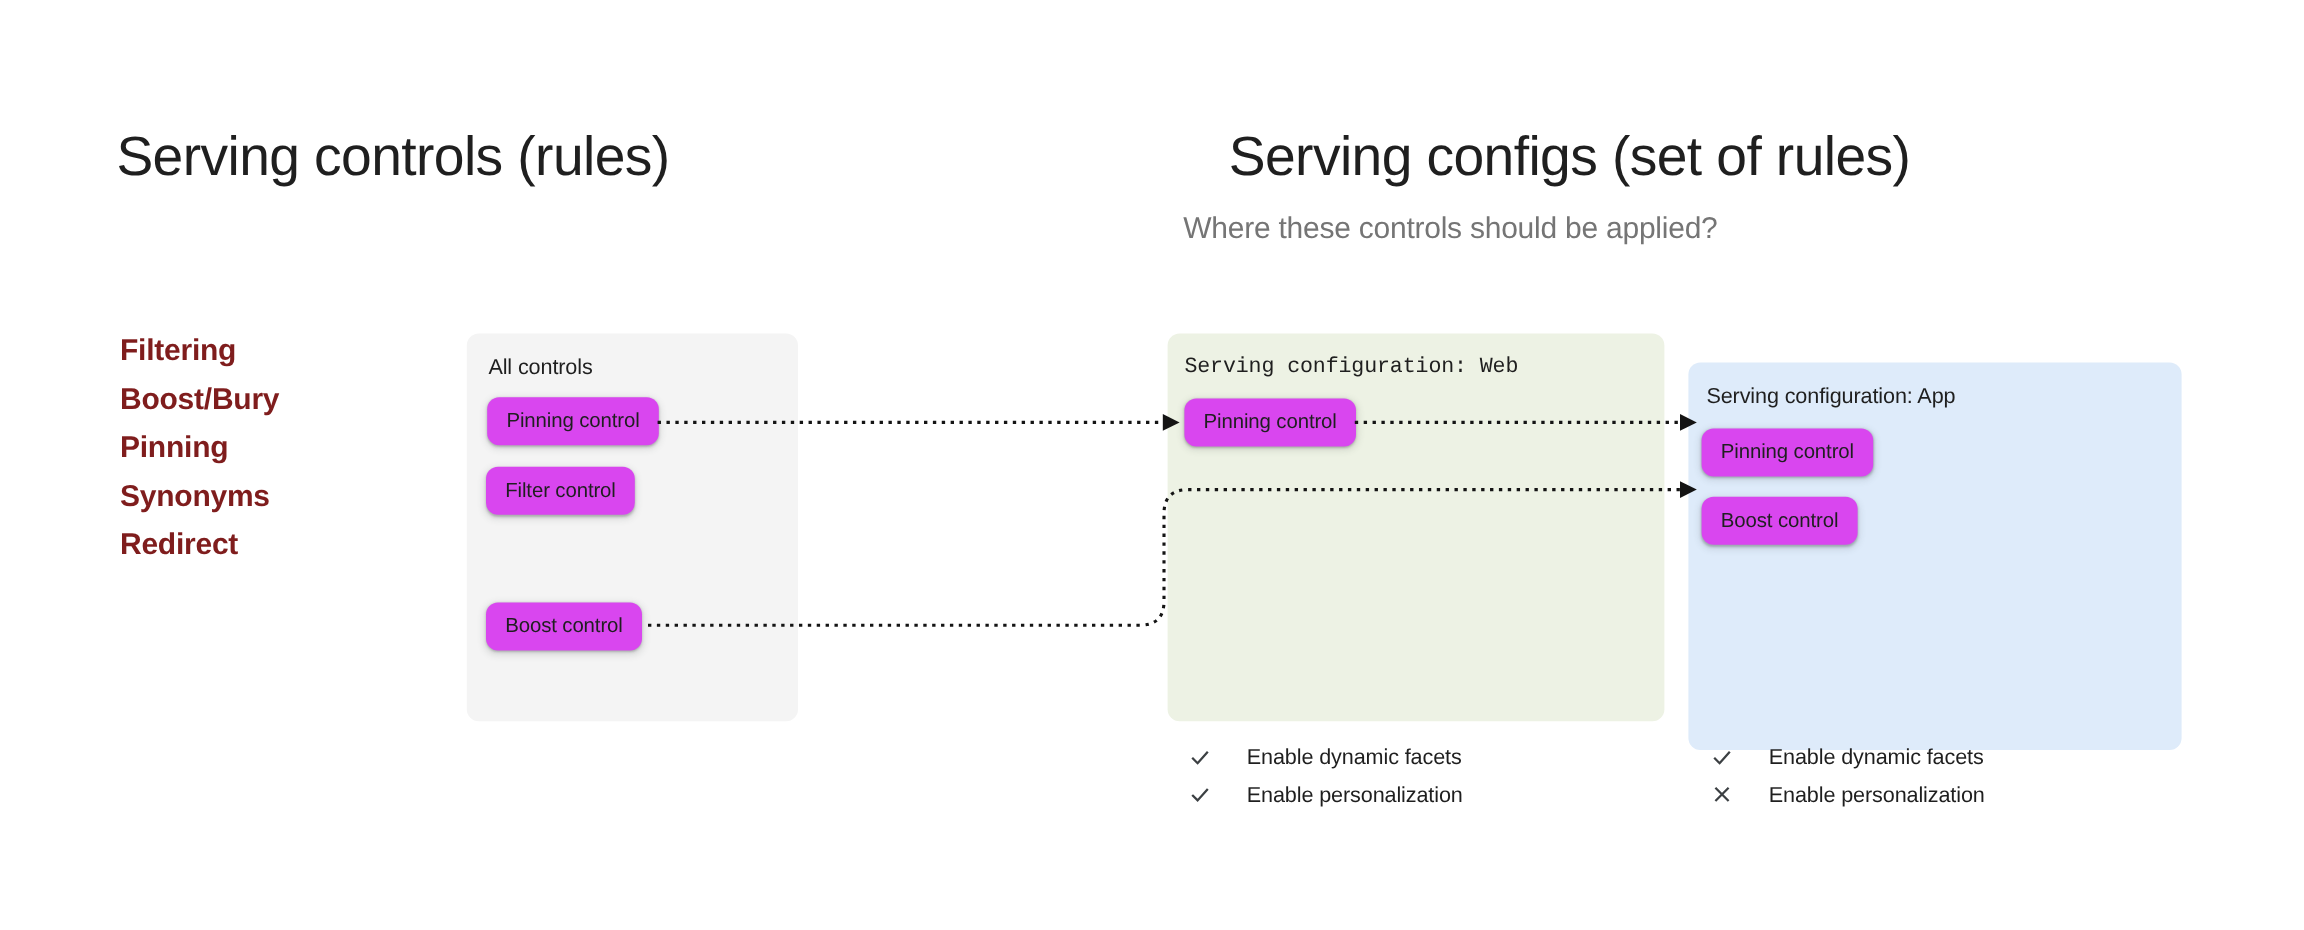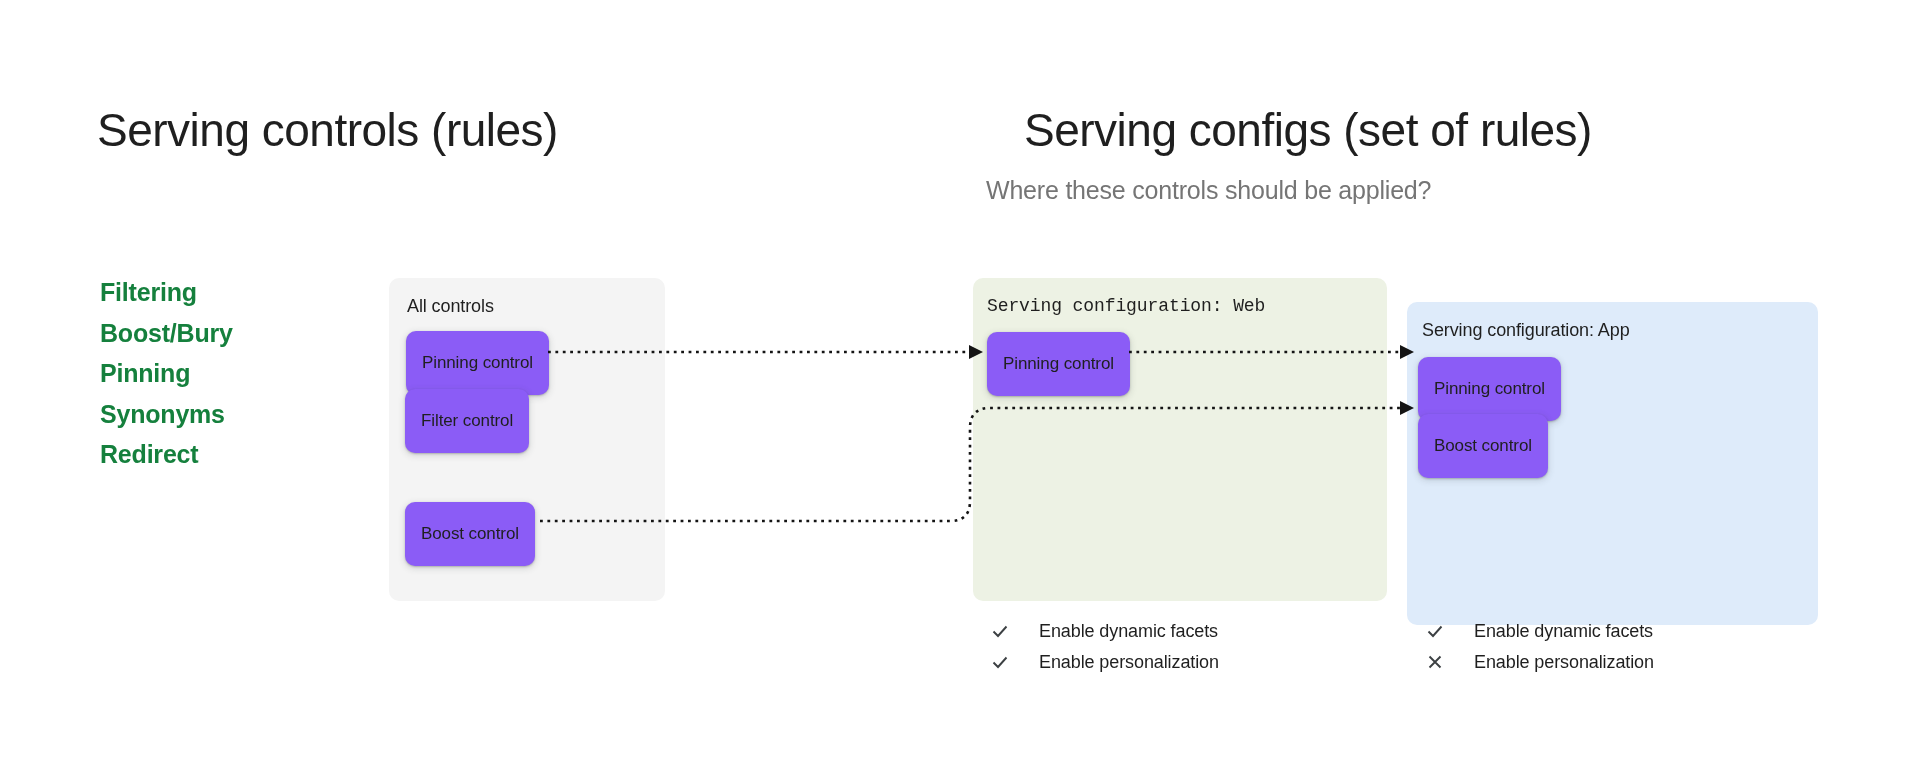--- a/index.html
+++ b/index.html
@@ -10,31 +10,31 @@
   .h1{
     position:absolute;font-size:46px;font-weight:400;color:#1f1f1f;
     letter-spacing:-0.5px;white-space:nowrap;
   }
   .sub{
     position:absolute;font-size:25px;font-weight:400;color:#757575;
     letter-spacing:-0.2px;white-space:nowrap;
   }
   .type-list{position:absolute;left:100px;top:272px;}
   .type-item{
-    font-size:25px;font-weight:700;color:#15803d;line-height:40.5px;
+    font-size:25px;font-weight:700;color:#7f1d1d;line-height:40.5px;
     letter-spacing:-0.2px;white-space:nowrap;
   }
   .card{position:absolute;top:278px;height:323px;border-radius:10px;}
   .card-label{
     position:absolute;left:18px;top:18px;font-size:18px;color:#1f1f1f;
     white-space:nowrap;letter-spacing:-0.1px;text-align:right;
   }
   .chip{
-    position:absolute;height:40px;border-radius:10px;background:#8b5cf6;
-    display:inline-flex;align-items:center;padding:12px 16px;
+    position:absolute;height:40px;border-radius:10px;background:#d946ef;
+    display:inline-flex;align-items:center;padding:0 16px;
     font-size:17px;color:#1f1f1f;white-space:nowrap;letter-spacing:-0.1px;
     box-shadow:0 1px 2px rgba(60,64,67,.30),0 2px 6px 1px rgba(60,64,67,.15);
   }
   .settings{position:absolute;display:flex;flex-direction:column;gap:9px;}
   .setting-row{display:flex;align-items:center;gap:30px;height:22px;}
   .setting-row svg{flex:0 0 auto;display:block;}
   .setting-label{font-size:18px;color:#1f1f1f;white-space:nowrap;letter-spacing:-0.1px;}
   .arrows{position:absolute;left:0;top:0;pointer-events:none;}
 </style>
 </head>

